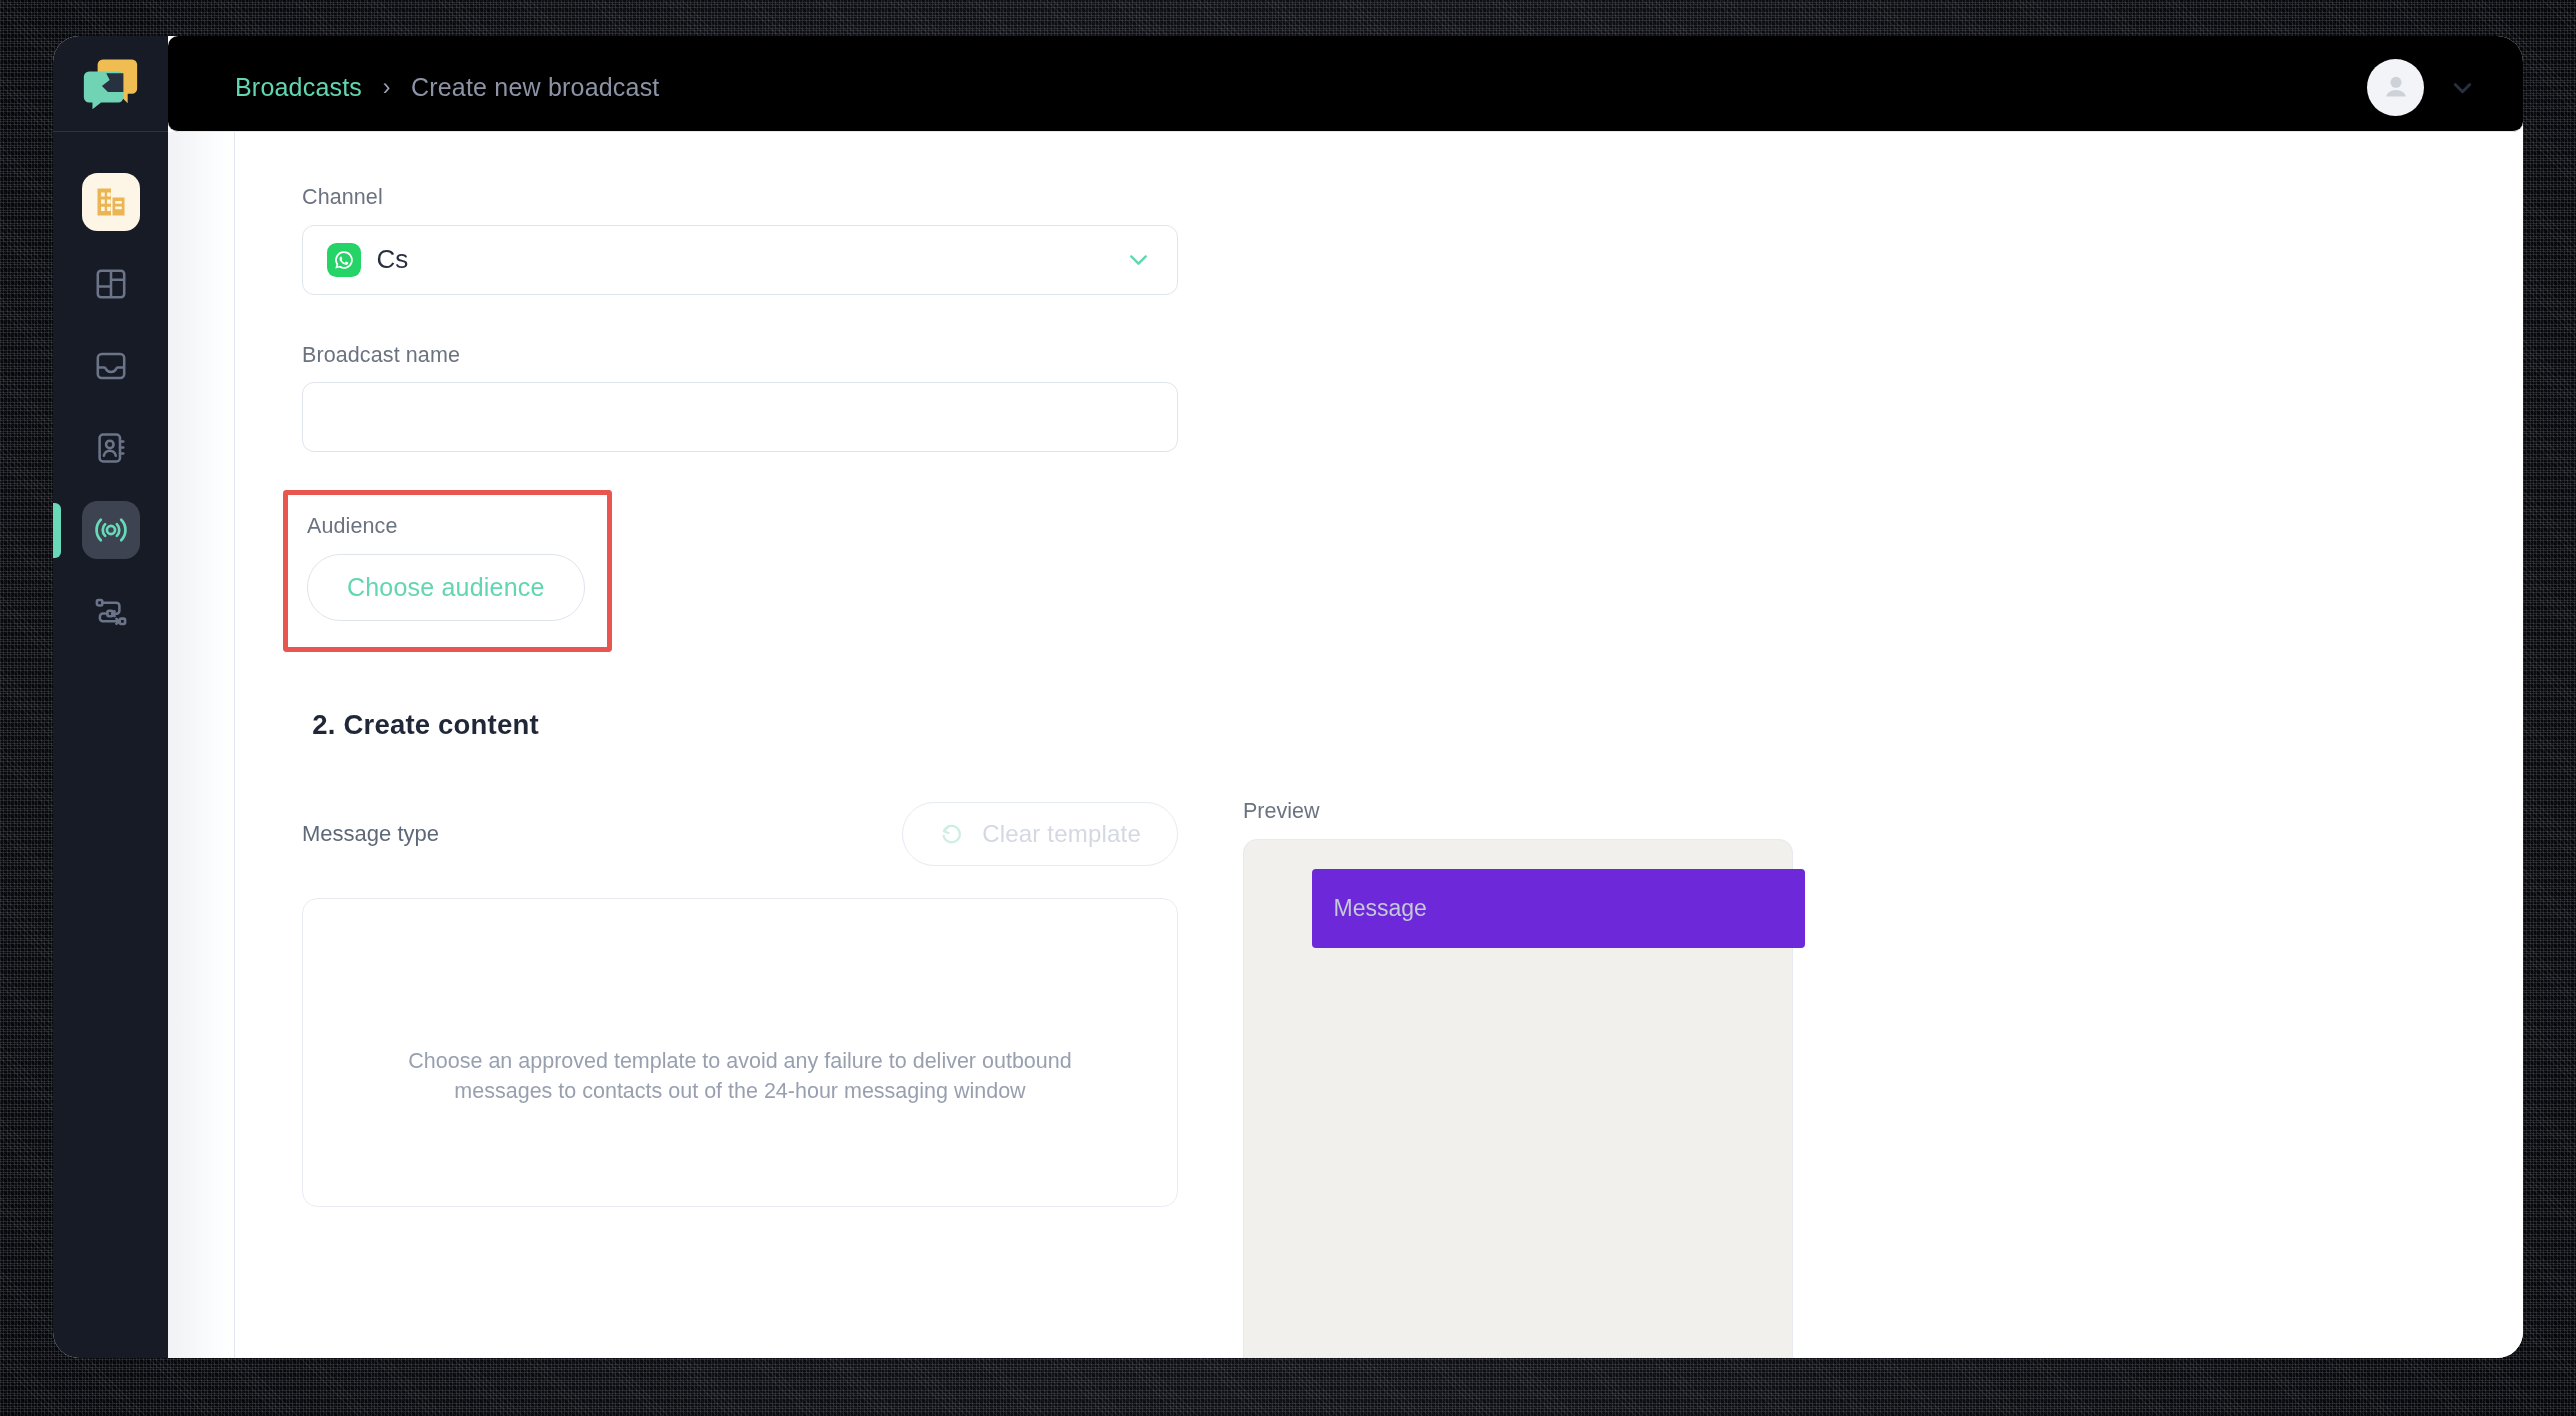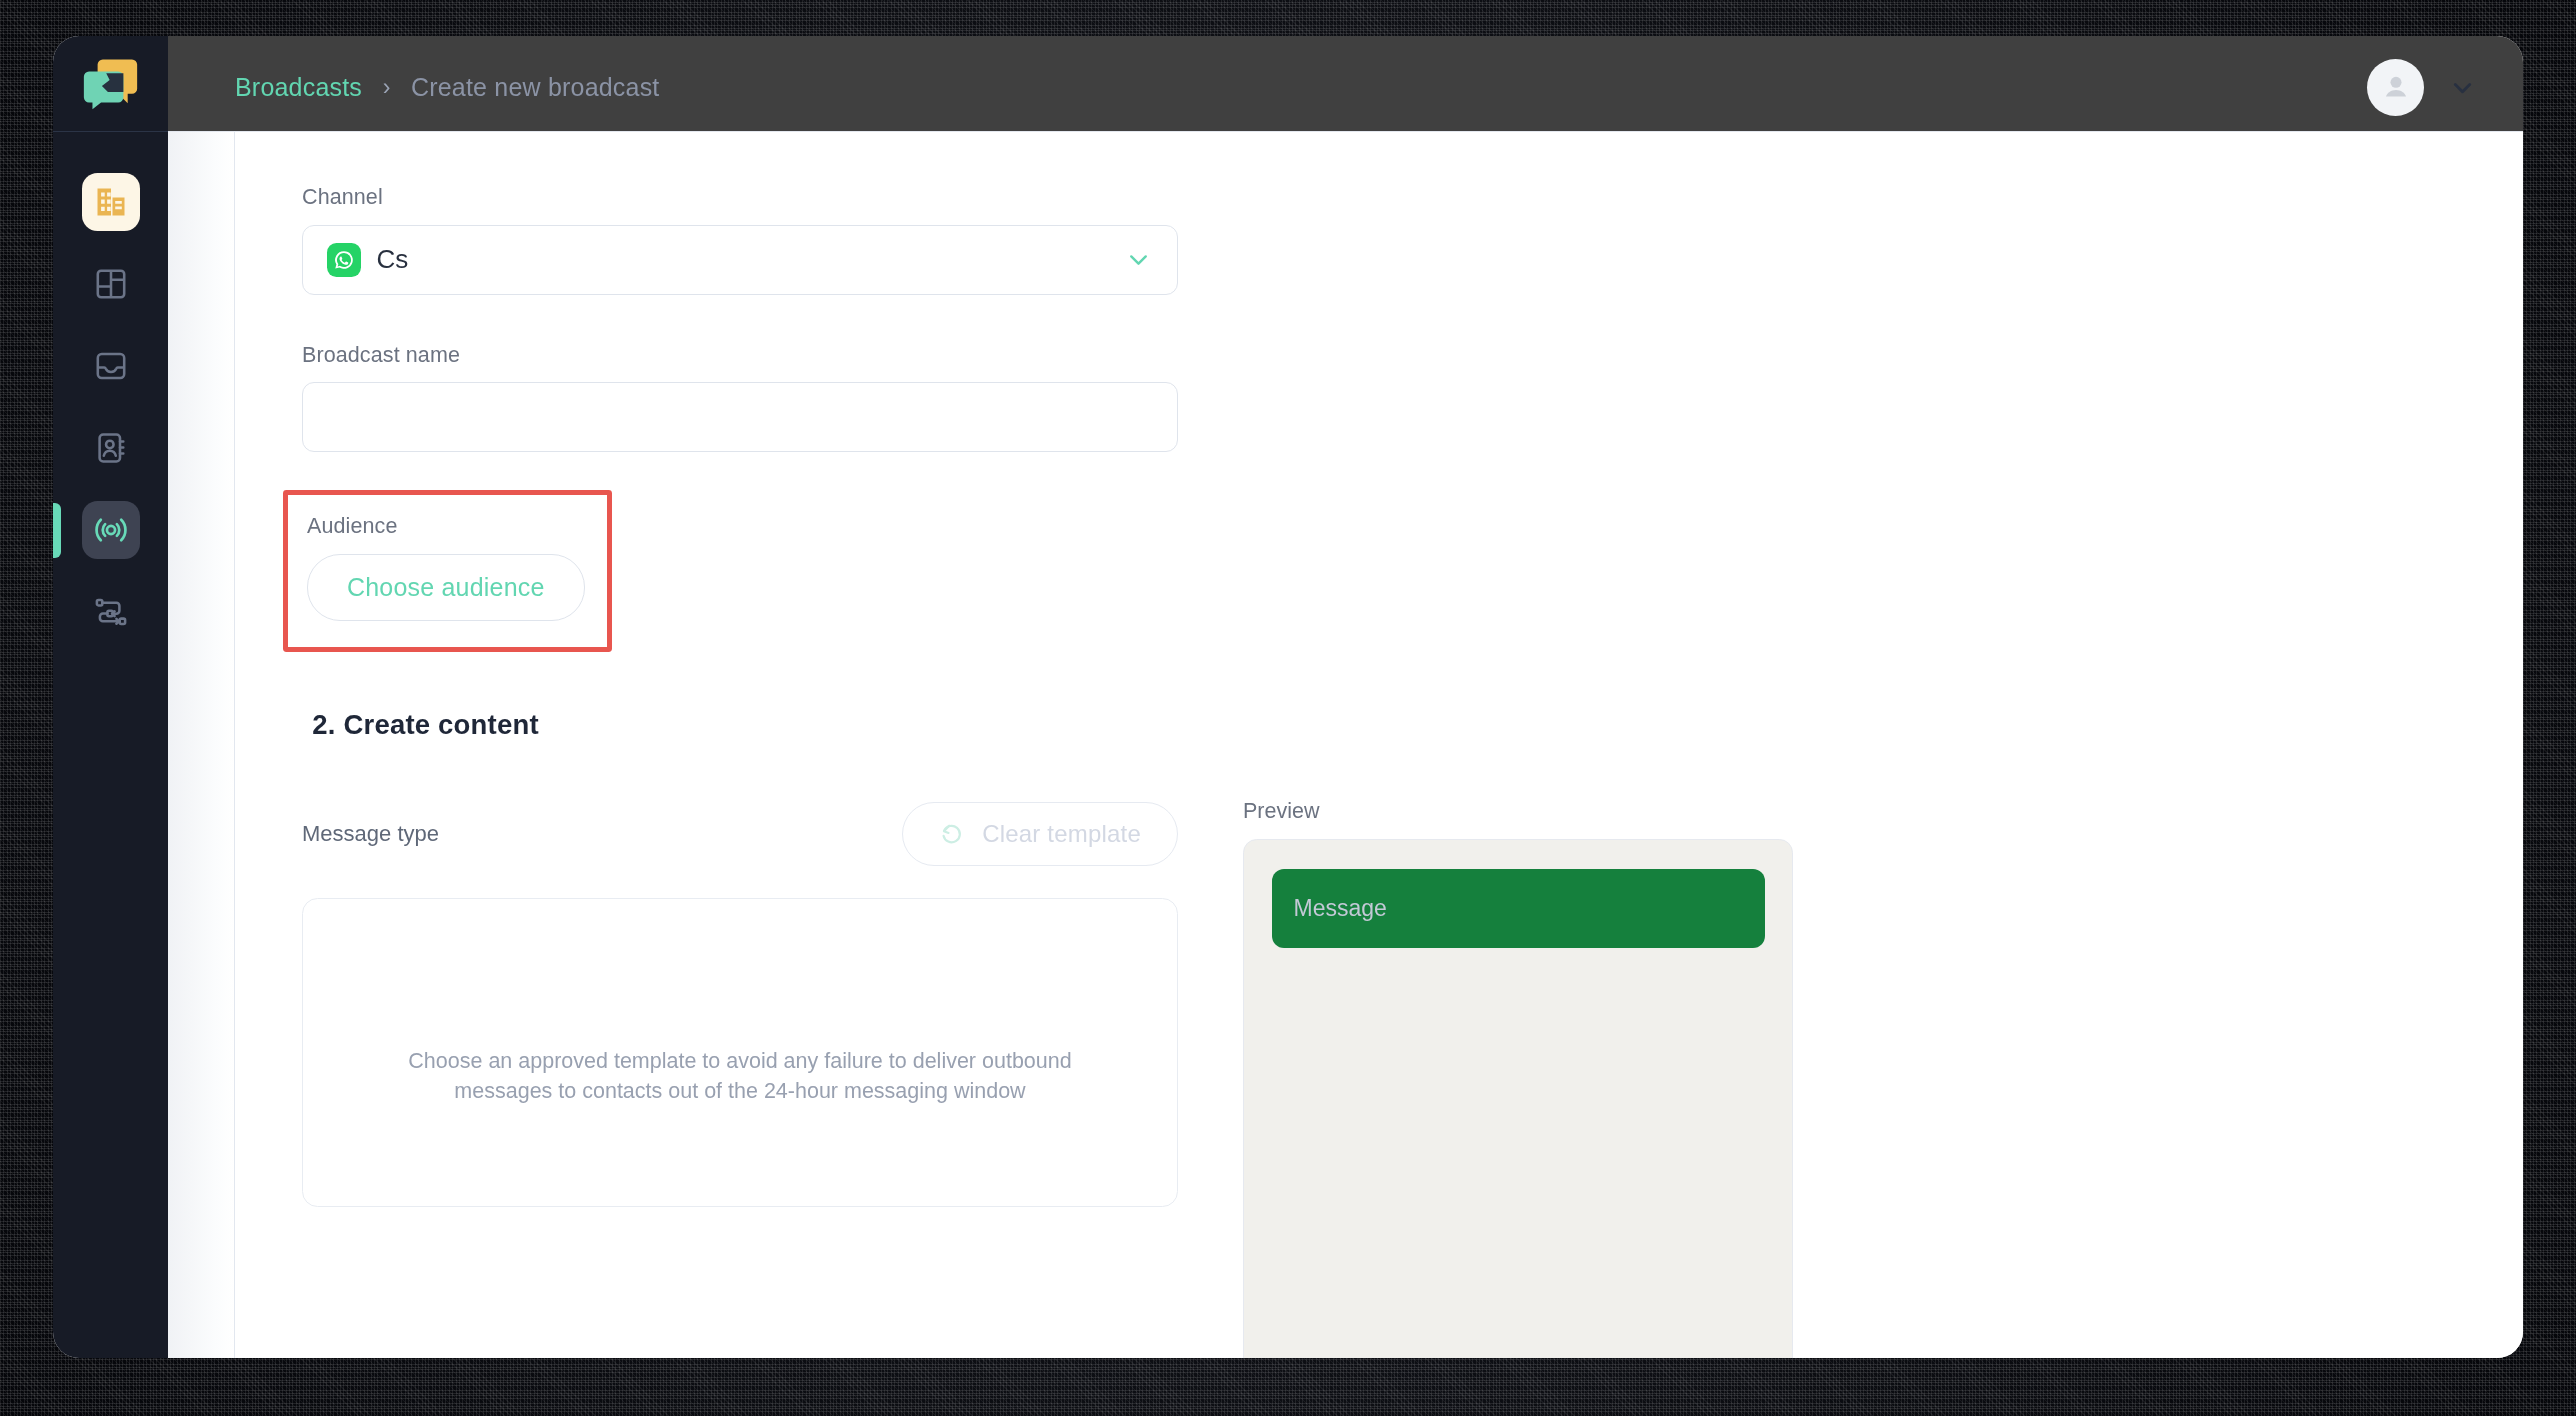--- a/index.html
+++ b/index.html
@@ -79,26 +79,27 @@
     background: #68dab8;
     border-radius: 0 6px 6px 0;
   }
   .nav-icon { width: 36px; height: 36px; display: block; }
 
   
   .main-area { flex: 1; display: flex; flex-direction: column; min-width: 0; }
 
   .topbar {
     height: 96px;
-    background: #404040;
+    background: #000000;
     border-bottom: 0.9px solid #e4e8ef;
     display: flex;
     align-items: center;
     padding: 8px 46px 0 67px;
     flex: 0 0 96px;
+    border-radius: 10px;
   }
   .crumb {
     font-size: 25px;
     color: #62d6b1;
     letter-spacing: 0.2px;
   }
   .crumb-sep {
     margin: 0 20.6px;
     color: #9aa3b4;
     font-size: 23px;
@@ -257,25 +258,26 @@
     width: 550px;
     height: 532px;
     background: #f1f0ec;
     border: 0.9px solid #e6e9ef;
     border-radius: 13.7px 13.7px 0 0;
     padding: 29px 27.5px 0 27.5px;
   }
   .msg-bubble {
     width: 100%;
     height: 79px;
-    background: #15803d;
-    border-radius: 12px;
+    background: #6d28d9;
+    border-radius: 4px;
     display: flex;
     align-items: center;
     padding: 0 22px;
+    margin-left: 40px;
   }
   .msg-placeholder { font-size: 23px; color: #c3c9d6; }
 </style>
 </head>
 <body>
 
 <div class="window">
 
   <nav class="sidebar">
 

